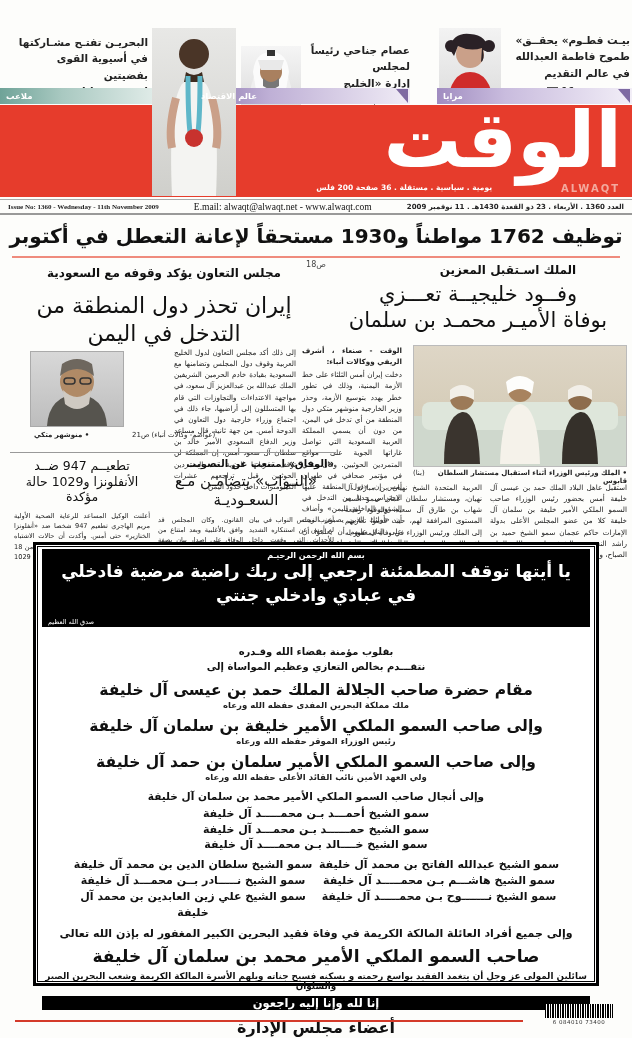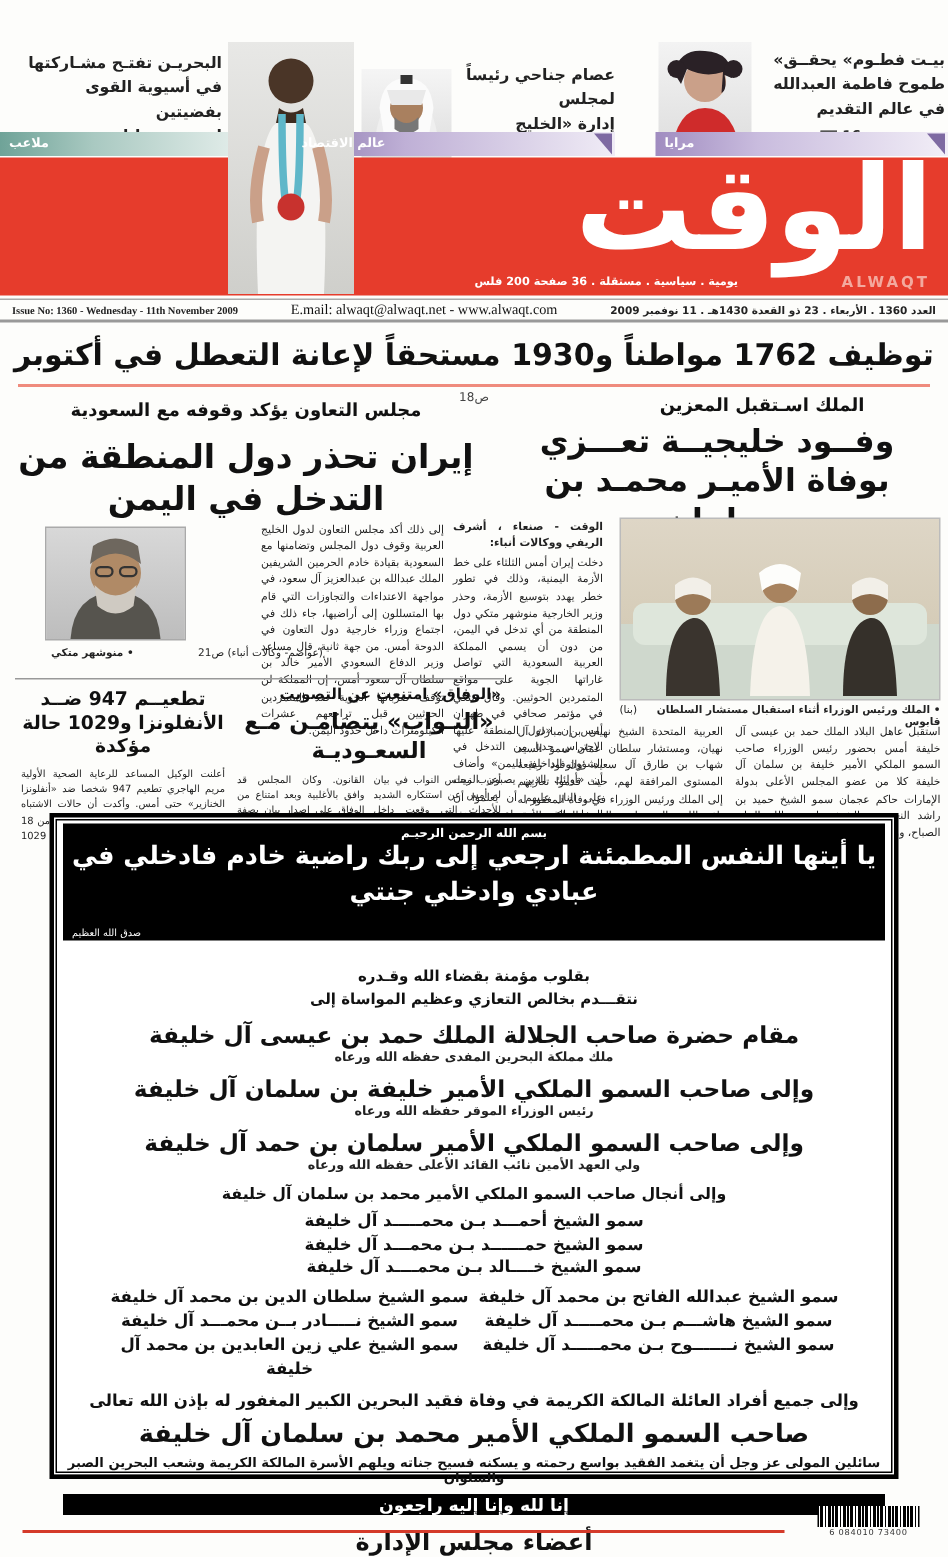--- a/index.html
+++ b/index.html
@@ -27,21 +27,21 @@
   
   .infobar{left:0;top:199px;width:632px;height:16px;border-top:1px solid #aaa;border-bottom:2px double #999;display:flex;align-items:center;justify-content:space-between;padding:0 8px;box-sizing:border-box;}
   .infobar .en{font-size:7px;color:#222;font-weight:bold;font-family:"Liberation Serif",serif;}
   .infobar .em{font-size:9.5px;color:#111;font-family:"Liberation Serif",serif;}
   .infobar .ar{font-size:7px;color:#222;font-weight:bold;direction:rtl;}
   
   .tophead{left:0;top:224px;width:632px;text-align:center;font-size:20px;font-weight:bold;direction:rtl;}
   .tophead .pref{font-size:8px;font-weight:normal;color:#444;}
   .redrule{left:12px;top:256px;width:608px;height:2px;background:#ef8b7d;}
   .kicker{font-size:12px;font-weight:bold;direction:rtl;}
-  .bighead{font-weight:bold;direction:rtl;line-height:1.25;}
+  .bighead{font-weight:normal;direction:rtl;line-height:1.25;}
   
   .bodytxt{font-size:7.2px;line-height:1.55;text-align:justify;direction:rtl;color:#222;}
   .dateline{font-weight:bold;}
   .cap{font-size:7px;font-weight:bold;direction:rtl;color:#222;}
   .divider{border-top:1px solid #999;}
   
   .obit{left:33px;top:542px;width:566px;height:444px;border:3px solid #000;box-shadow:inset 0 0 0 1px #fff, inset 0 0 0 2px #000;box-sizing:border-box;background:#fff;display:flex;flex-direction:column;align-items:stretch;padding:4px 6px 6px;}
   .obit .band{background:#000;color:#fff;text-align:center;position:relative;}
   .band1{padding:2px 4px 19px;}
   .band1 .bism{font-size:8px;font-weight:bold;}
@@ -228,21 +228,21 @@
 
 <div class="abs" style="left:14px;top:458px;width:136px;text-align:center;">
   <div class="bighead pre" style="font-size:12.5px;">تطعيــم 947 ضــد
 الأنفلونزا و1029 حالة مؤكدة</div>
   <div class="bodytxt" style="margin-top:6px;font-size:6.6px;">أعلنت الوكيل المساعد للرعاية الصحية الأولية مريم الهاجري تطعيم 947 شخصا ضد «أنفلونزا الخنازير» حتى أمس. وأكدت أن حالات الاشتباه بـ«أنفلونزا الخنازير» بلغت حتى أمس أكثر من 18 ألفا كما بلغت الحالات التي فحصت مختبريا 1029 حالة مؤكدة.  ص6</div>
 </div>
 
 <div class="abs obit">
   <div class="band band1">
     <div class="bism">بسم الله الرحمن الرحيـم</div>
-    <div class="verse rtl">يا أيتها النفس المطمئنة ارجعي إلى ربك راضية خادم فادخلي في عبادي وادخلي جنتي</div>
+    <div class="verse rtl">يا أيتها توقف المطمئنة ارجعي إلى ربك راضية مرضية فادخلي في عبادي وادخلي جنتي</div>
     <div class="sadaqa">صدق الله العظيم</div>
   </div>
   <div class="c ob-intro">
     <div>بقلوب مؤمنة بقضاء الله وقـدره</div>
     <div>نتقـــدم بخالص التعازي وعظيم المواساة إلى</div>
   </div>
   <div class="c ob-addr">مقام حضرة صاحب الجلالة الملك حمد بن عيسى آل خليفة</div>
   <div class="c ob-sub">ملك مملكة البحرين المفدى حفظه الله ورعاه</div>
   <div class="c ob-addr">وإلى صاحب السمو الملكي الأمير خليفة بن سلمان آل خليفة</div>
   <div class="c ob-sub">رئيس الوزراء الموقر حفظه الله ورعاه</div>

